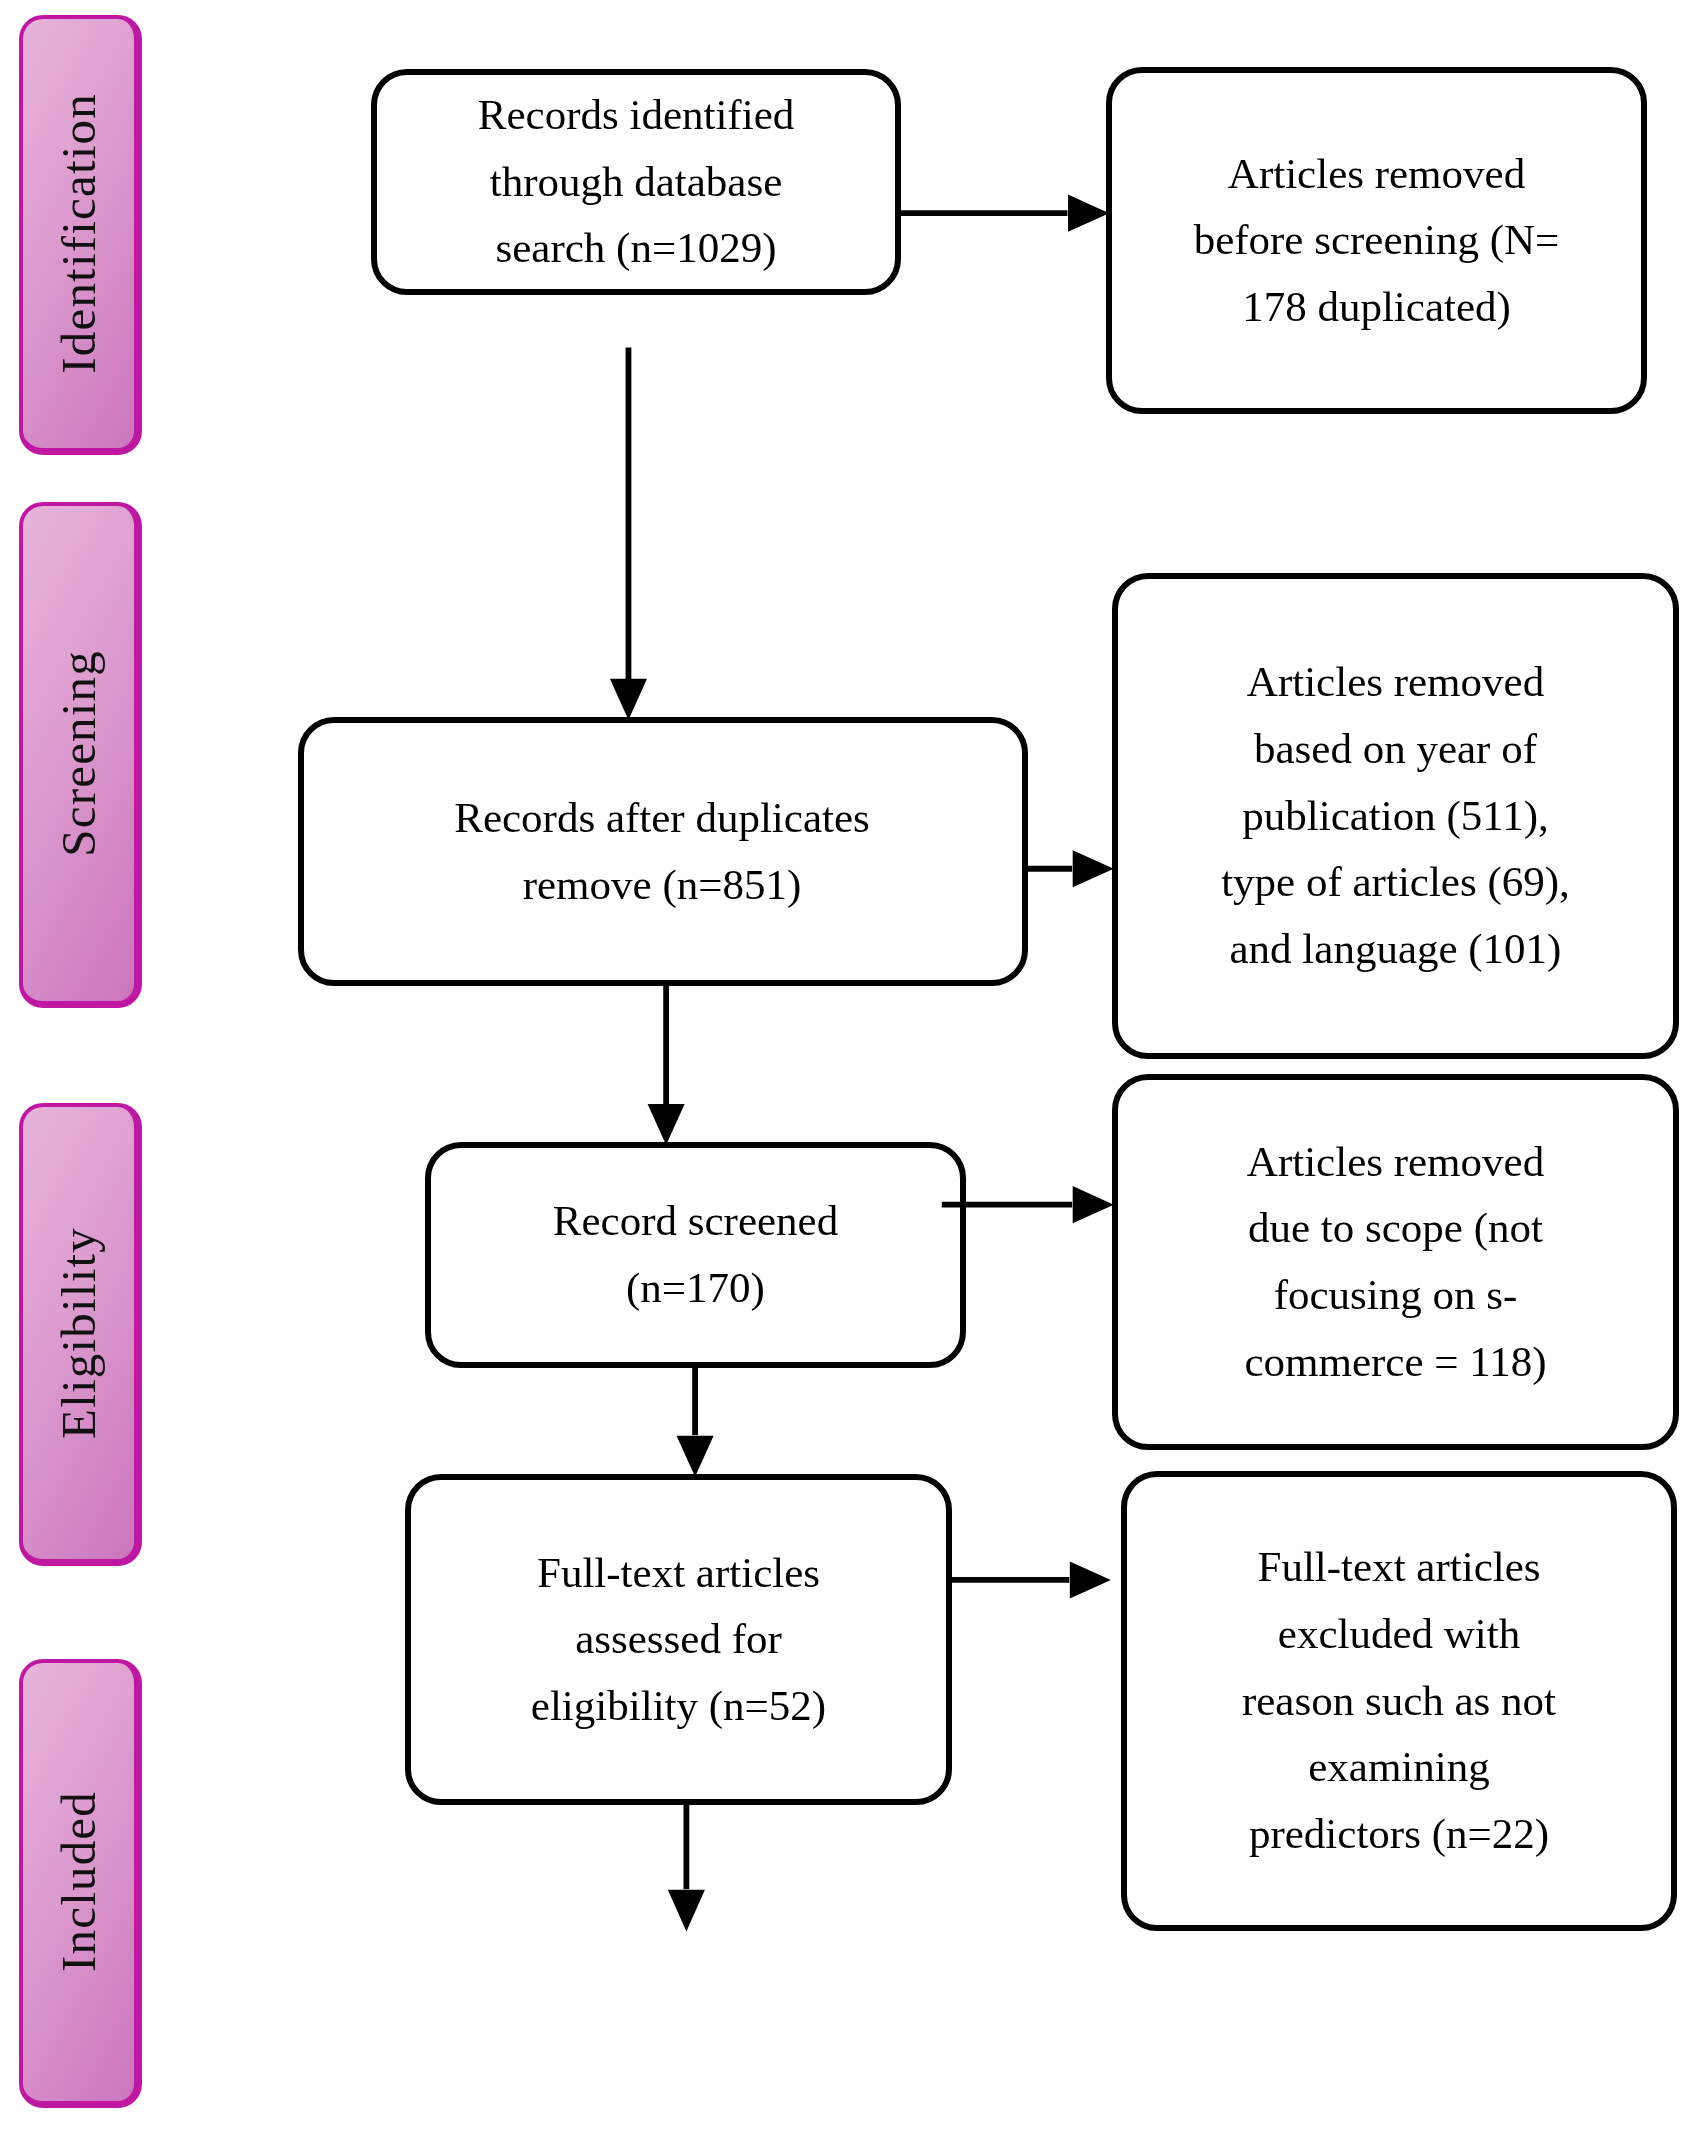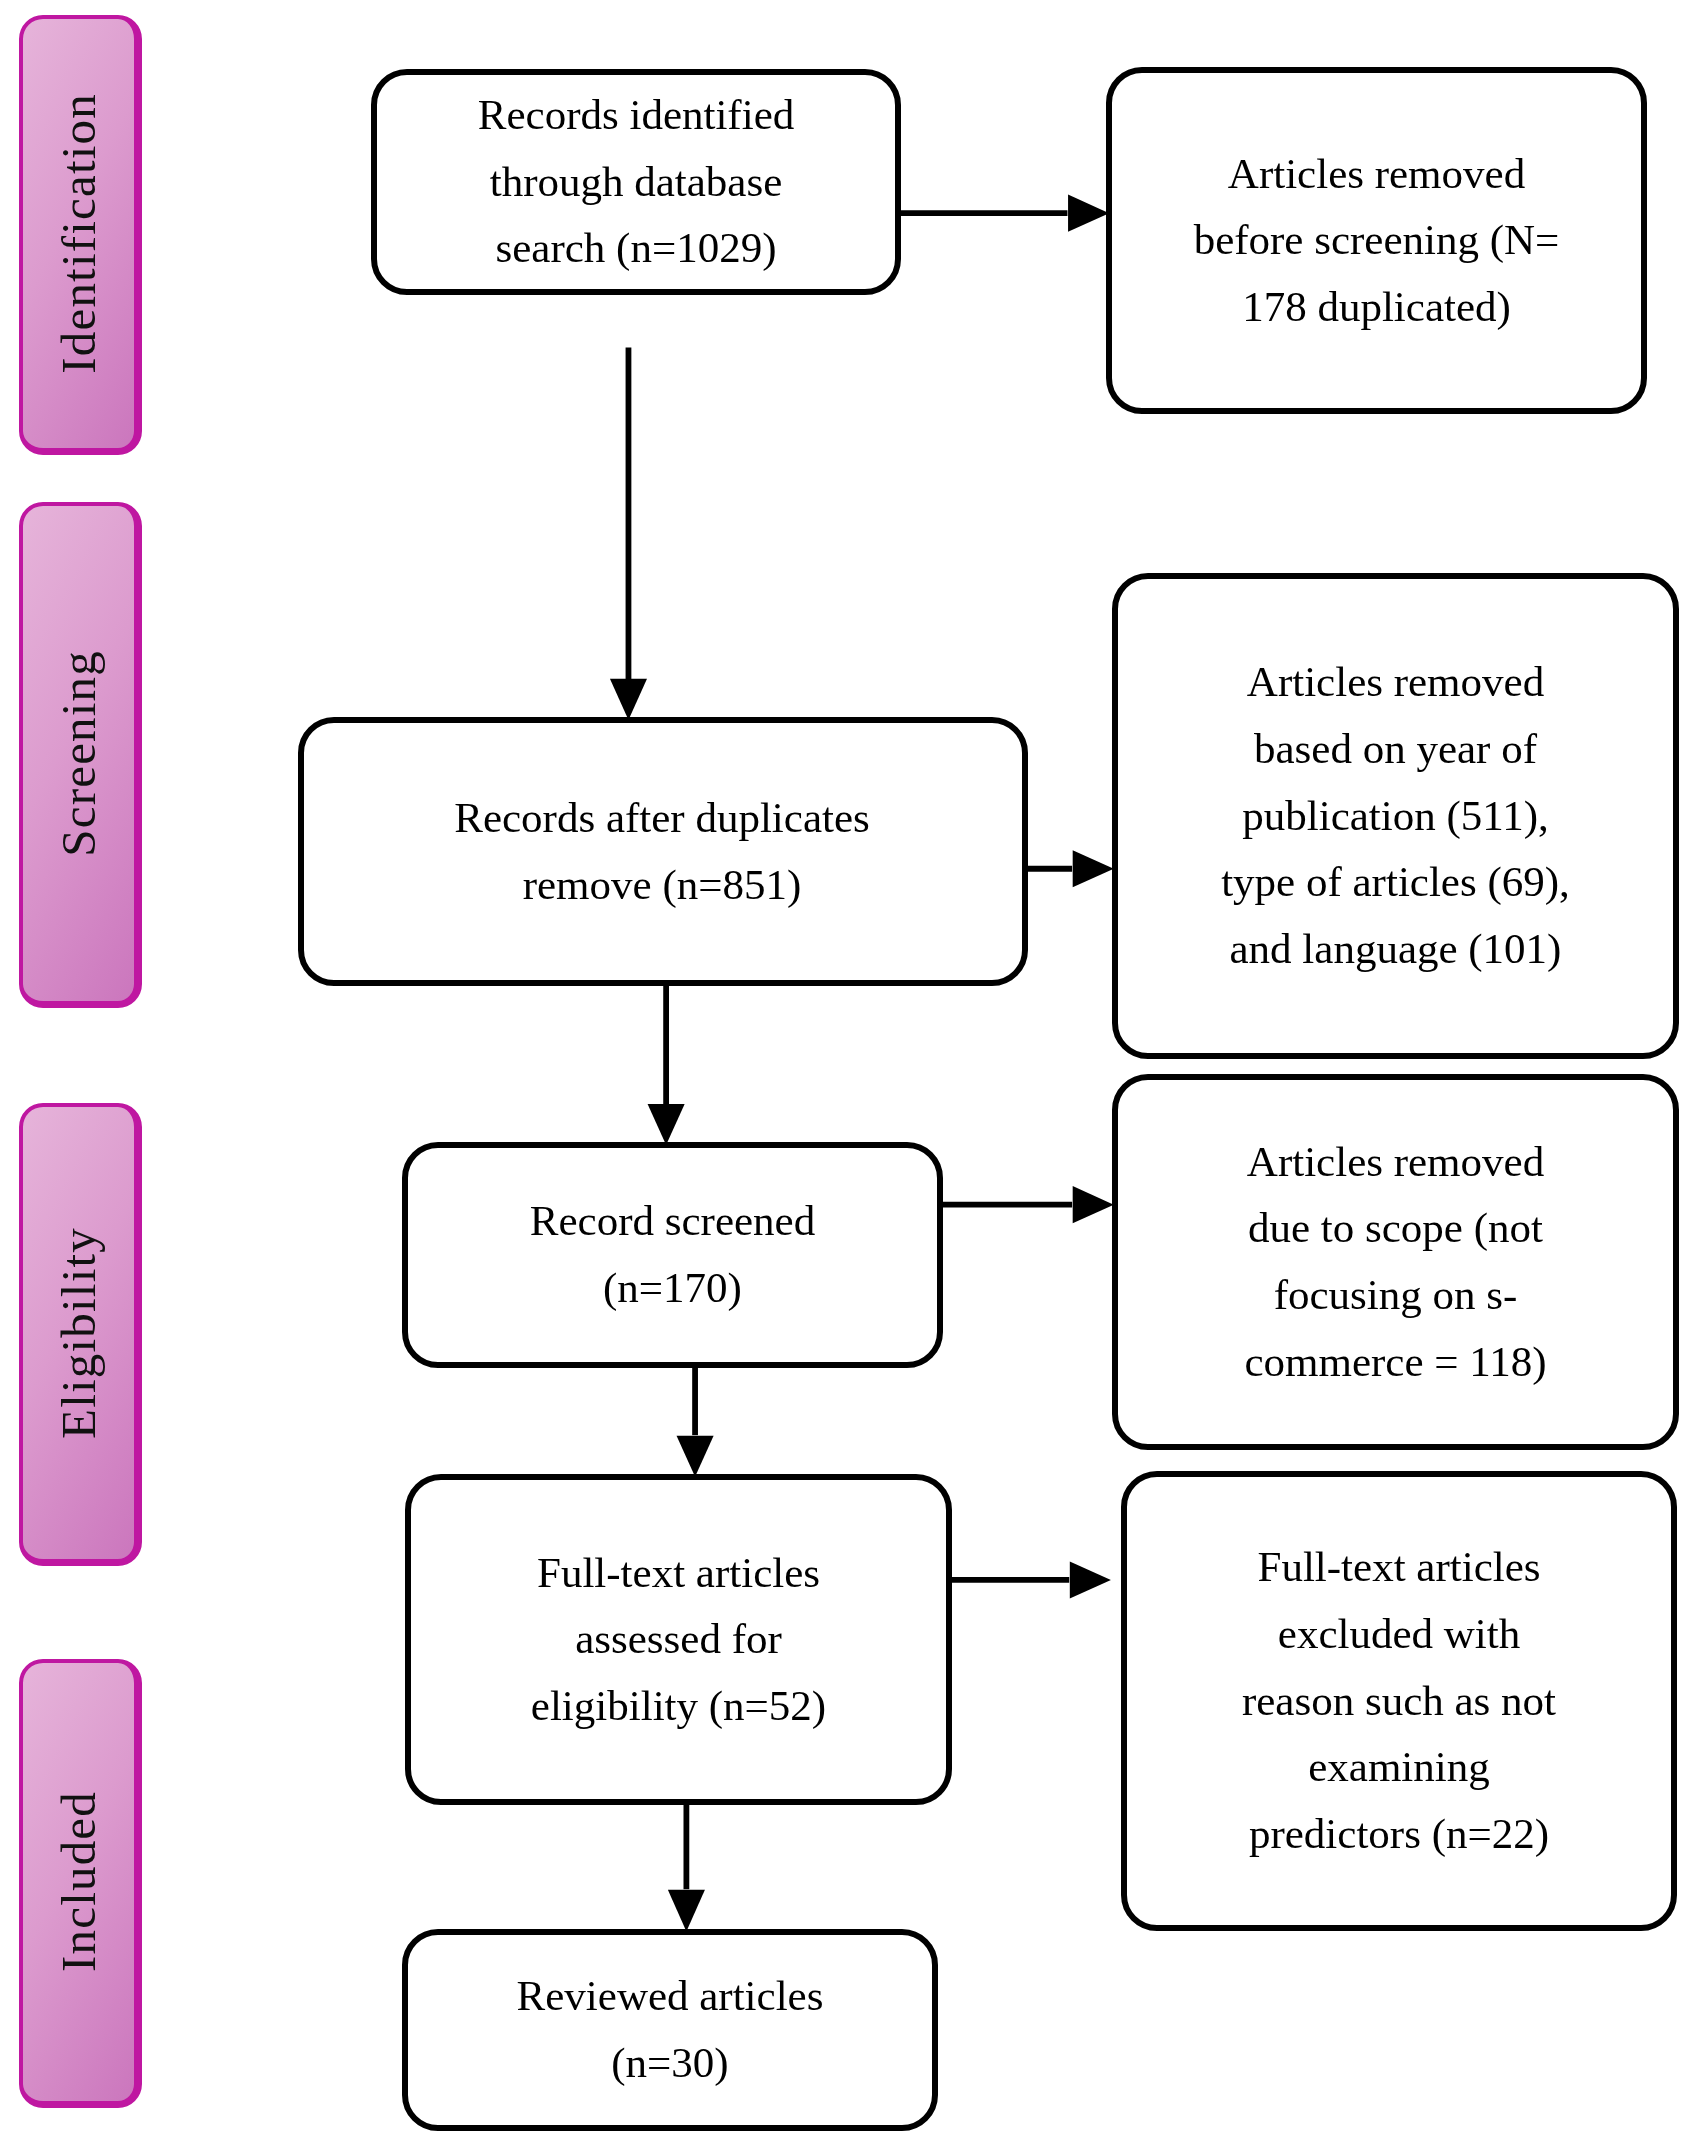--- a/index.html
+++ b/index.html
@@ -58,21 +58,21 @@
     align-items: center;
     justify-content: center;
     text-align: center;
     white-space: pre-line;
     font-size: 43px;
     line-height: 1.55;
     padding: 11.6px 26px;
   }
   #box-records-identified       { left: 371px;  top: 69px;  width: 530px;  height: 226px; }
   #box-records-after-duplicates { left: 298px;  top: 717px; width: 730px; height: 269px; padding-left: 24px; }
-  #box-records-screened         { left: 402px;  top: 1142px; width: 541px;  height: 226px; }
+  #box-records-screened         { left: 425px;  top: 1142px; width: 541px;  height: 226px; }
   #box-fulltext-assessed        { left: 405px;  top: 1474px; width: 547px;  height: 331px; }
   #box-reviewed-articles        { left: 402px;  top: 1929px; width: 536px;  height: 202px; }
 
   #box-removed-before-screening   { left: 1106px; top: 67px;  width: 541px; height: 347px; }
   #box-removed-year-type-language { left: 1112px; top: 573px;  width: 567px; height: 486px; }
   #box-removed-scope              { left: 1112px; top: 1074px; width: 567px; height: 376px; }
   #box-fulltext-excluded          { left: 1121px; top: 1471px; width: 556px; height: 460px; }
 
   
   #arrows {
@@ -106,22 +106,20 @@
   <div class="box" id="box-records-identified">Records identified
 through database
 search (n=1029)</div>
   <div class="box" id="box-records-after-duplicates">Records after duplicates
 remove (n=851)</div>
   <div class="box" id="box-records-screened">Record screened
 (n=170)</div>
   <div class="box" id="box-fulltext-assessed">Full-text articles
 assessed for
 eligibility (n=52)</div>
-  <div class="box" id="box-reviewed-articles">Reviewed articles
-(n=30)</div>
 
   <div class="box" id="box-removed-before-screening">Articles removed
 before screening (N=
 178 duplicated)</div>
   <div class="box" id="box-removed-year-type-language">Articles removed
 based on year of
 publication (511),
 type of articles (69),
 and language (101)</div>
   <div class="box" id="box-removed-scope">Articles removed

